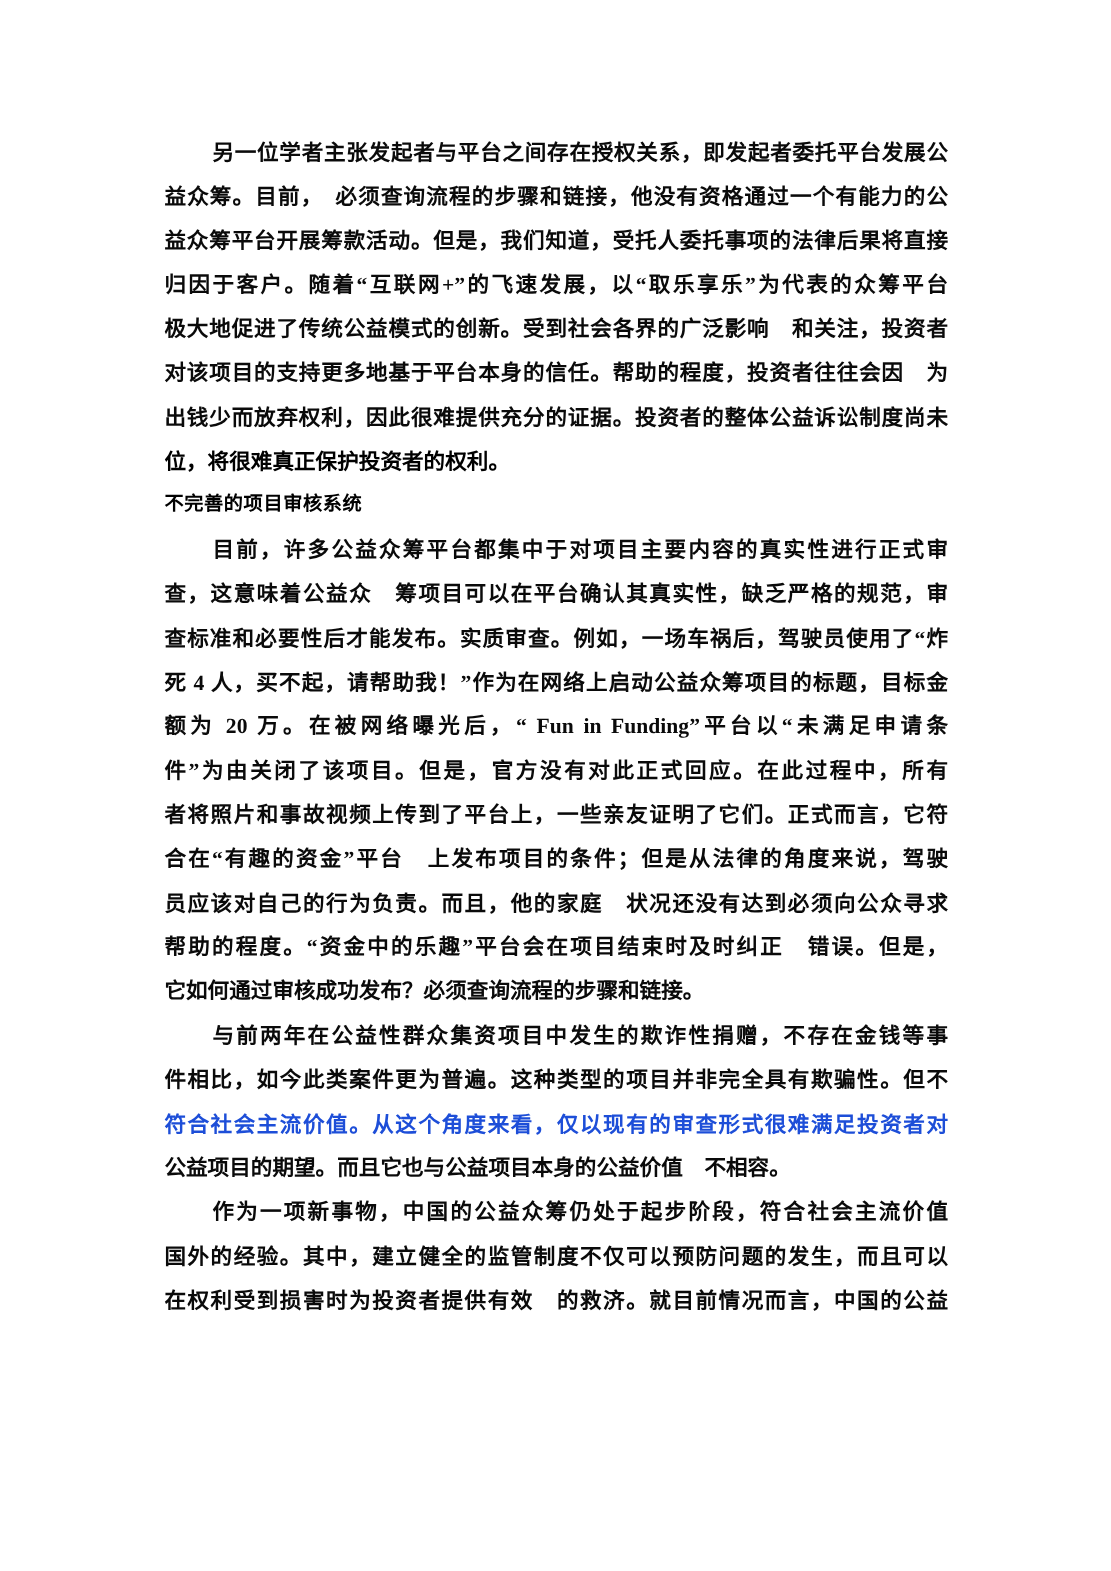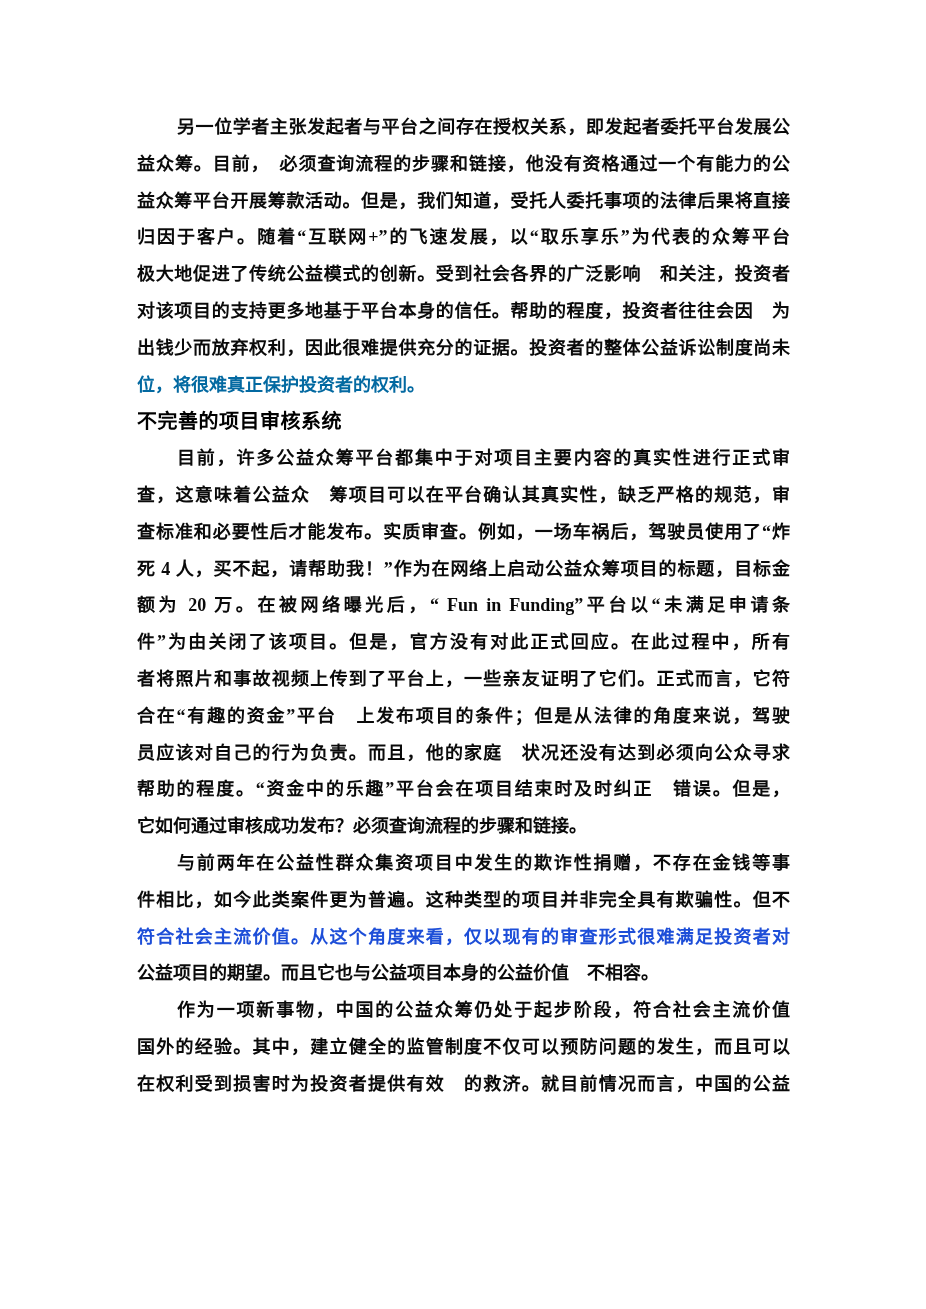--- a/index.html
+++ b/index.html
@@ -42,42 +42,42 @@
   }
   .line.last {
     text-align-last: left;
   }
   .line.last.fills {
     text-align-last: justify;
   }
   .heading {
     font-family: "Liberation Sans", "DejaVu Sans", sans-serif;
     font-weight: bold;
-    font-size: 20px;
+    font-size: 16px;
     line-height: 36.8px;
     height: 36.8px;
     overflow: hidden;
     color: #000000;
     letter-spacing: 0.5px;
   }
 </style>
 </head>
 <body>
 
 <div class="page" style="background: rgb(255, 255, 255);">
   <div class="doc">
       <div class="paragraph">
         <div class="line first" style="color: rgb(10, 10, 10);">另一位学者主张发起者与平台之间存在授权关系，即发起者委托平台发展公</div>
         <div class="line" style="color: rgb(10, 10, 10);">益众筹。目前，　必须查询流程的步骤和链接，他没有资格通过一个有能力的公</div>
         <div class="line" style="color: rgb(10, 10, 10);">益众筹平台开展筹款活动。但是，我们知道，受托人委托事项的法律后果将直接</div>
         <div class="line" style="color: rgb(10, 10, 10);">归因于客户。随着“互联网+”的飞速发展，以“取乐享乐”为代表的众筹平台</div>
         <div class="line" style="color: rgb(10, 10, 10);">极大地促进了传统公益模式的创新。受到社会各界的广泛影响　和关注，投资者</div>
         <div class="line" style="color: rgb(10, 10, 10);">对该项目的支持更多地基于平台本身的信任。帮助的程度，投资者往往会因　为</div>
         <div class="line" style="color: rgb(10, 10, 10);">出钱少而放弃权利，因此很难提供充分的证据。投资者的整体公益诉讼制度尚未</div>
-        <div class="line last" style="color: #0369a1;">位，将很难真正保护投资者的权利。</div>
+        <div class="line last" style="color: #000000;">位，将很难真正保护投资者的权利。</div>
       </div>
       <div class="heading" style="color: rgb(0, 0, 0);">不完善的项目审核系统</div>
       <div class="paragraph">
         <div class="line first" style="color: rgb(10, 10, 10);">目前，许多公益众筹平台都集中于对项目主要内容的真实性进行正式审</div>
         <div class="line" style="color: rgb(10, 10, 10);">查，这意味着公益众　筹项目可以在平台确认其真实性，缺乏严格的规范，审</div>
         <div class="line" style="color: rgb(10, 10, 10);">查标准和必要性后才能发布。实质审查。例如，一场车祸后，驾驶员使用了“炸</div>
         <div class="line" style="color: rgb(10, 10, 10);">死 4 人，买不起，请帮助我！”作为在网络上启动公益众筹项目的标题，目标金</div>
         <div class="line" style="color: rgb(10, 10, 10);">额为 20 万。在被网络曝光后，“ Fun in Funding”平台以“未满足申请条</div>
         <div class="line" style="color: rgb(10, 10, 10);">件”为由关闭了该项目。但是，官方没有对此正式回应。在此过程中，所有</div>
         <div class="line" style="color: rgb(10, 10, 10);">者将照片和事故视频上传到了平台上，一些亲友证明了它们。正式而言，它符</div>

